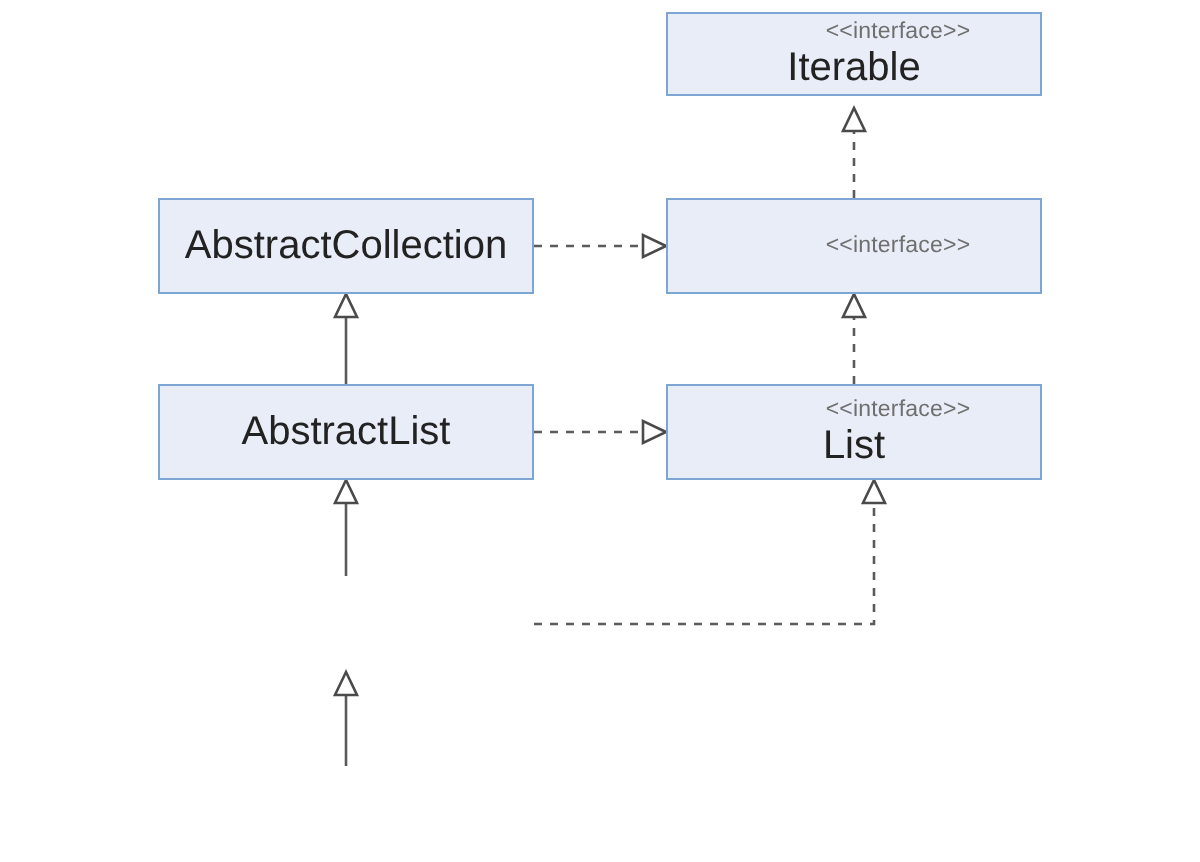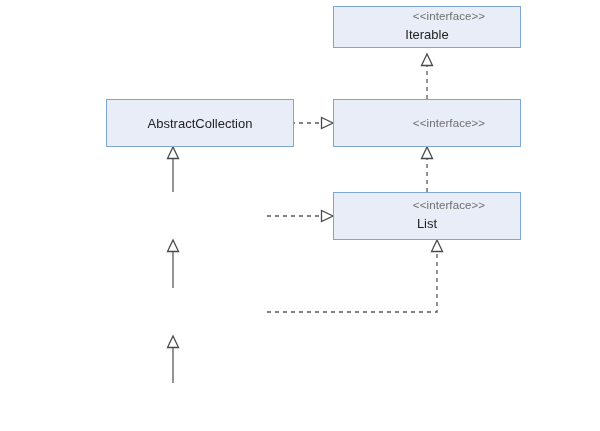--- a/index.html
+++ b/index.html
@@ -41,21 +41,21 @@
     border: 2.5px solid #1a72bb;
   }
   .stereotype {
     font-size: 11.5px;
     line-height: 15px;
     color: #6f6f6f;
     letter-spacing: 0.1px;
     margin-left: 44px;
   }
   .box-name {
-    font-size: 13px;
+    font-size: 20px;
     line-height: 21px;
     color: #222222;
     white-space: nowrap;
   }
   .uml-box.emphasis .box-name {
     font-weight: bold;
     font-size: 15.5px;
     letter-spacing: 0.3px;
   }
 </style>
@@ -114,20 +114,23 @@
 
   <div class="uml-box" style="left:333px; top:99px; width:188px; height:48px;">
     <div class="stereotype">&lt;&lt;interface&gt;&gt;</div>
   </div>
 
   <div class="uml-box" style="left:333px; top:192px; width:188px; height:48px;">
     <div class="stereotype">&lt;&lt;interface&gt;&gt;</div>
     <div class="box-name">List</div>
   </div>
 
-  <div class="uml-box" style="left:79px; top:99px; width:188px; height:48px;margin-left:27px;">
+  <div class="uml-box" style="left:79px; top:99px; width:188px; height:48px;">
     <div class="box-name">AbstractCollection</div>
   </div>
 
+  <div class="uml-box" style="left:79px; top:192px; width:188px; height:48px;">
+    <div class="box-name">AbstractList</div>
+  </div>
 
 
 
 </div>
 
 </body></html>

